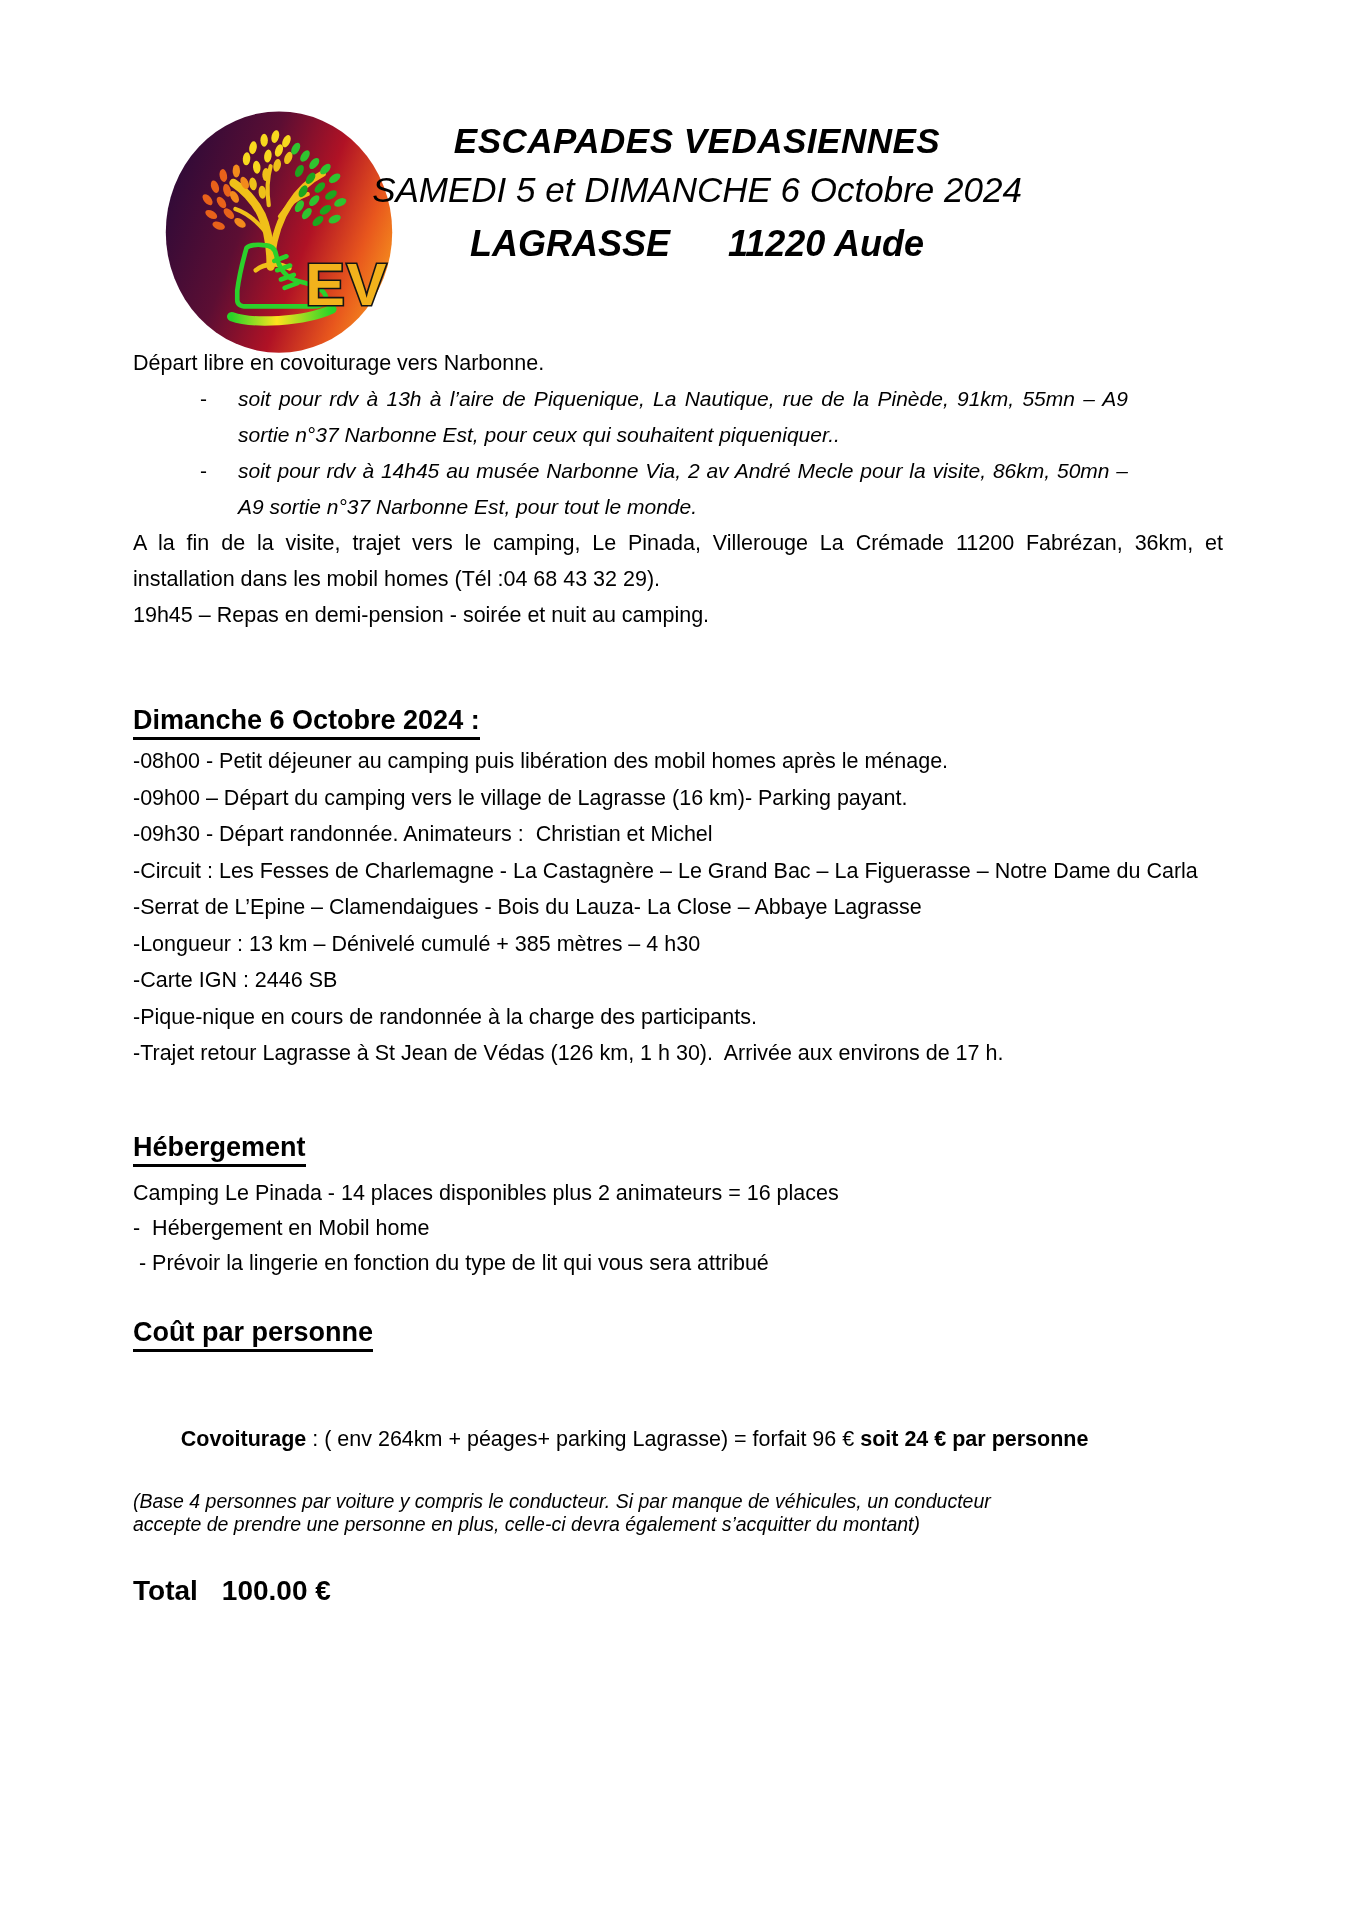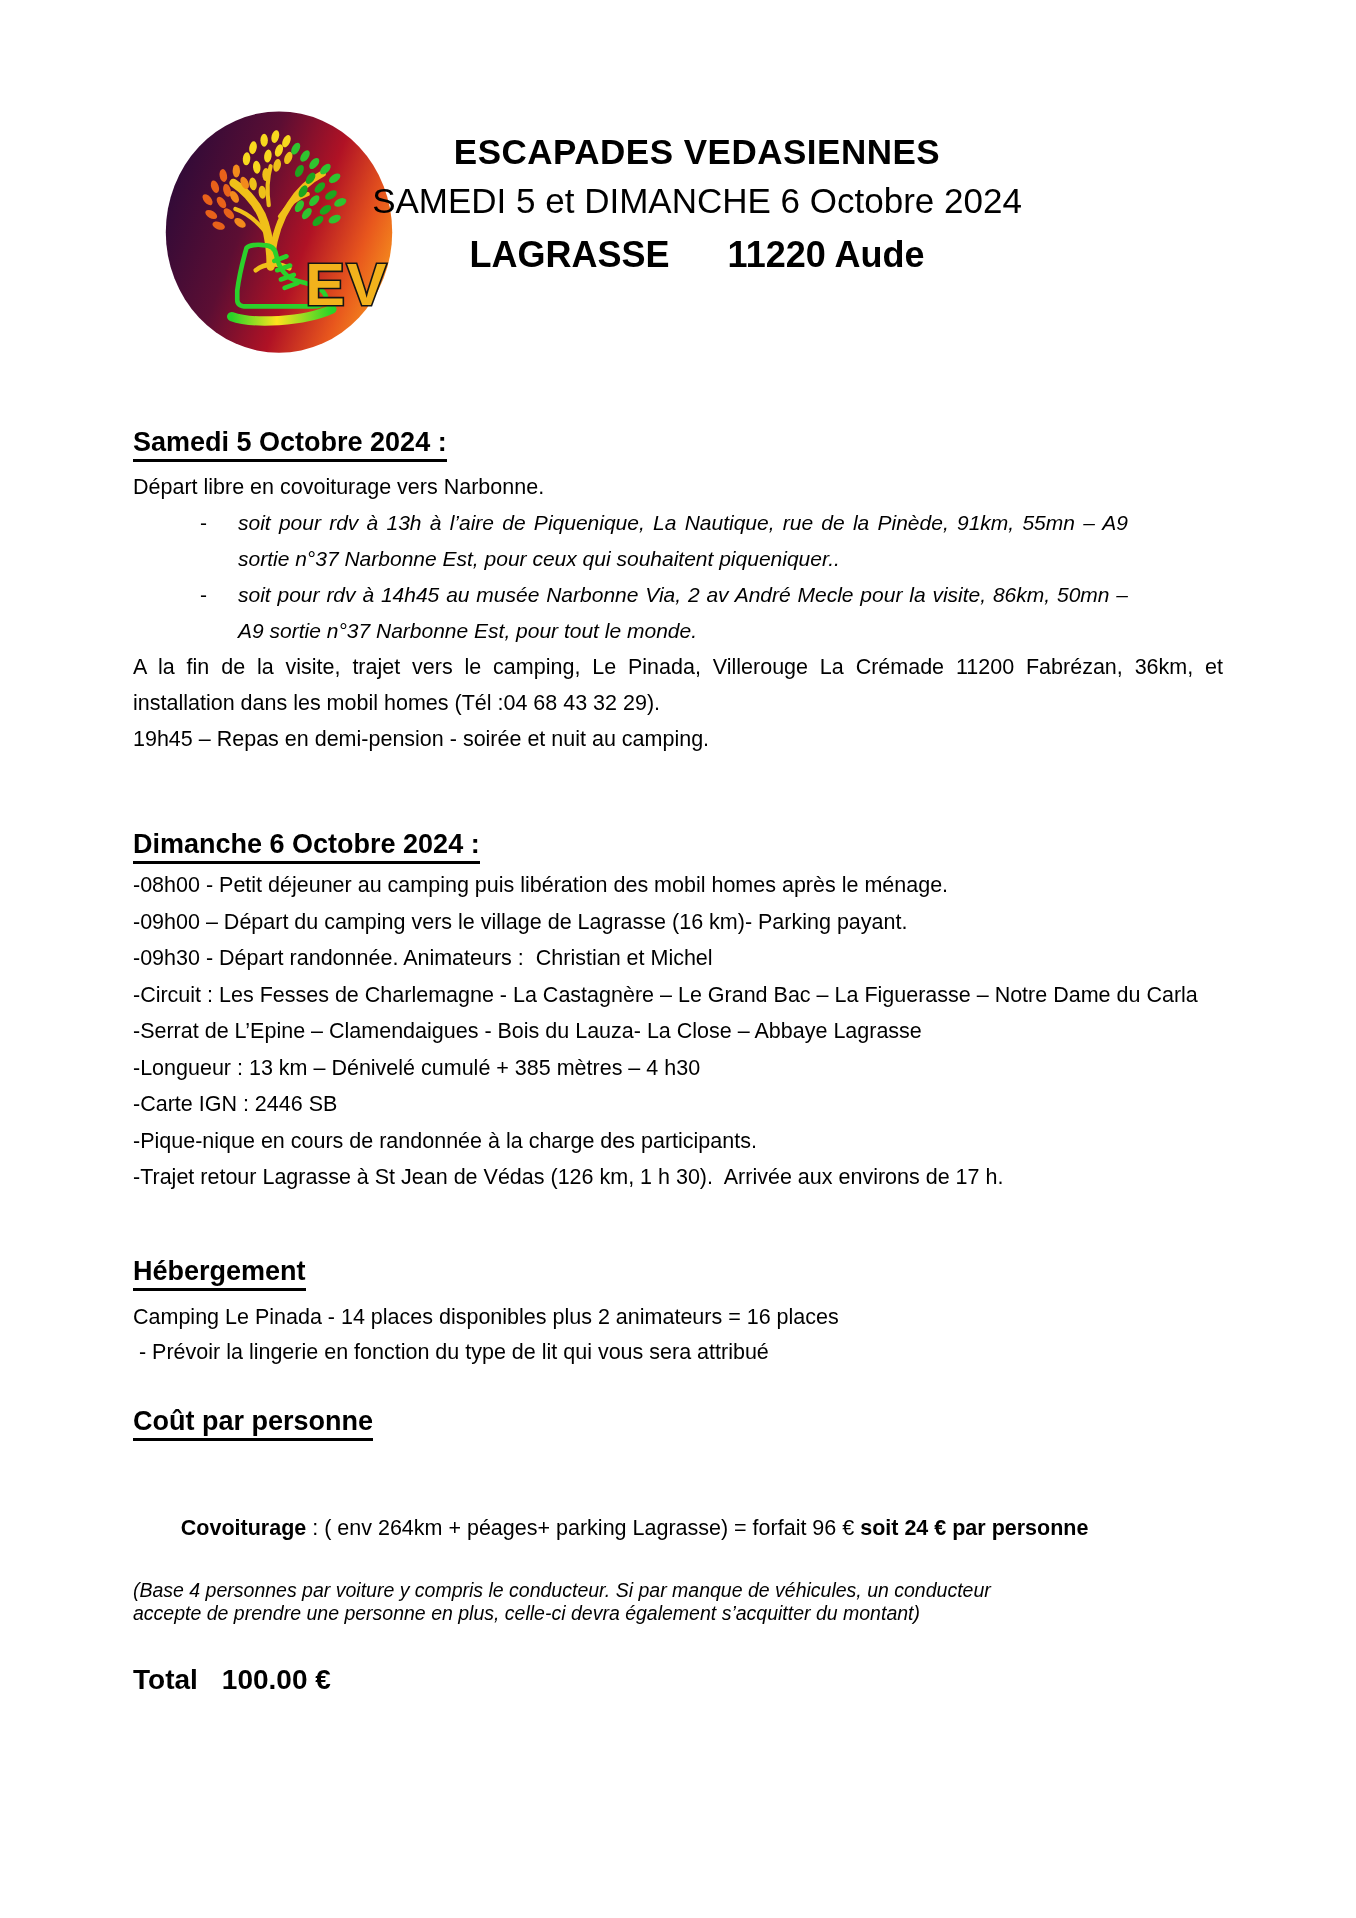--- a/index.html
+++ b/index.html
@@ -8,21 +8,21 @@
     background:#ffffff;
     color:#000;
     font-family:"Liberation Sans", sans-serif;
     overflow:hidden;
   }
   .page { width:1356px; height:1918px; padding:0 133px; box-sizing:border-box; }
 
   
   header { position:relative; height:345px; }
   .logo { position:absolute; top:108px; left:30px; width:232px; height:252px; }
-  .title-block { position:absolute; top:131px; left:164px; width:800px; text-align:center; }
+  .title-block { position:absolute; top:120px; left:164px; width:800px; text-align:center;font-style:italic; }
   .title-block h1 { margin:0; font-size:35px; line-height:42px; font-weight:bold; letter-spacing:0.5px; }
   .subtitle { margin-top:6px; font-size:35px; line-height:44px; font-weight:normal; }
   .location-line { margin-top:12px; font-size:36px; line-height:40px; font-weight:bold;
                    display:flex; justify-content:center; gap:58px; }
 
   
   h2 { margin:0; font-size:27px; line-height:34px; font-weight:bold; }
   h2 .hd-text { border-bottom:3px solid #000; padding-bottom:2px; }
   p { margin:0; font-size:21.5px; line-height:36px; }
   .prewrap { white-space:pre-wrap; }
@@ -161,21 +161,20 @@
       <div class="location-line">
         <span>LAGRASSE</span>
         <span>11220 Aude</span>
       </div>
     </div>
   </header>
 
   <main>
 
     <section id="sec-saturday">
-      <h2><span class="hd-text">Samedi 5 Octobre 2024 :</span></h2>
       <p>Départ libre en covoiturage vers Narbonne.</p>
       <ul class="dash-list">
         <li>
           <span class="dash">-</span>
           <span>soit pour rdv à 13h à l’aire de Piquenique, La Nautique, rue de la Pinède, 91km, 55mn – A9 sortie n°37 Narbonne Est, pour ceux qui souhaitent piqueniquer..</span>
         </li>
         <li>
           <span class="dash">-</span>
           <span>soit pour rdv à 14h45 au musée Narbonne Via, 2 av André Mecle pour la visite, 86km, 50mn – A9 sortie n°37 Narbonne Est, pour tout le monde.</span>
         </li>
@@ -193,20 +192,21 @@
       <p class="prewrap">-Serrat de L’Epine – Clamendaigues - Bois du Lauza- La Close – Abbaye Lagrasse</p>
       <p class="prewrap">-Longueur : 13 km – Dénivelé cumulé + 385 mètres – 4 h30</p>
       <p class="prewrap">-Carte IGN : 2446 SB</p>
       <p class="prewrap">-Pique-nique en cours de randonnée à la charge des participants.</p>
       <p class="prewrap">-Trajet retour Lagrasse à St Jean de Védas (126 km, 1 h 30).  Arrivée aux environs de 17 h.</p>
     </section>
 
     <section id="sec-lodging">
       <h2><span class="hd-text">Hébergement</span></h2>
       <p class="prewrap">Camping Le Pinada - 14 places disponibles plus 2 animateurs = 16 places</p>
+      <p class="prewrap">-  Hébergement en Mobil home</p>
       <p class="prewrap"> - Prévoir la lingerie en fonction du type de lit qui vous sera attribué</p>
     </section>
 
     <section id="sec-cost">
       <h2><span class="hd-text">Coût par personne</span></h2>
       <p class="cost-line carpool">
         <strong>Covoiturage</strong><span> : ( env 264km + péages+ parking Lagrasse) = forfait 96 € </span><strong>soit 24 € par personne</strong>
       </p>
       <p class="note">(Base 4 personnes par voiture y compris le conducteur. Si par manque de véhicules, un conducteur accepte de prendre une personne en plus, celle-ci devra également s’acquitter du montant)</p>
     </section>

